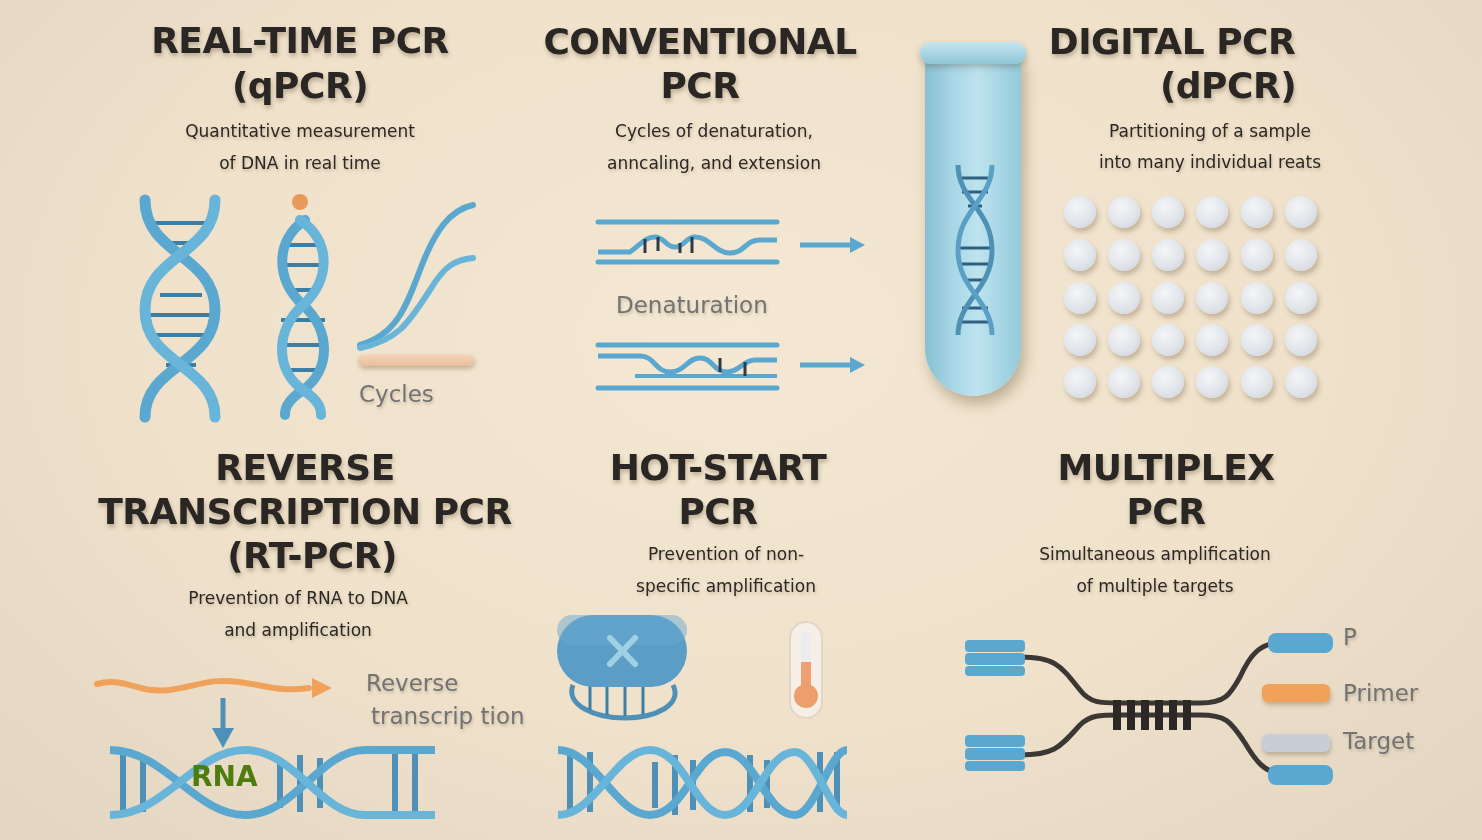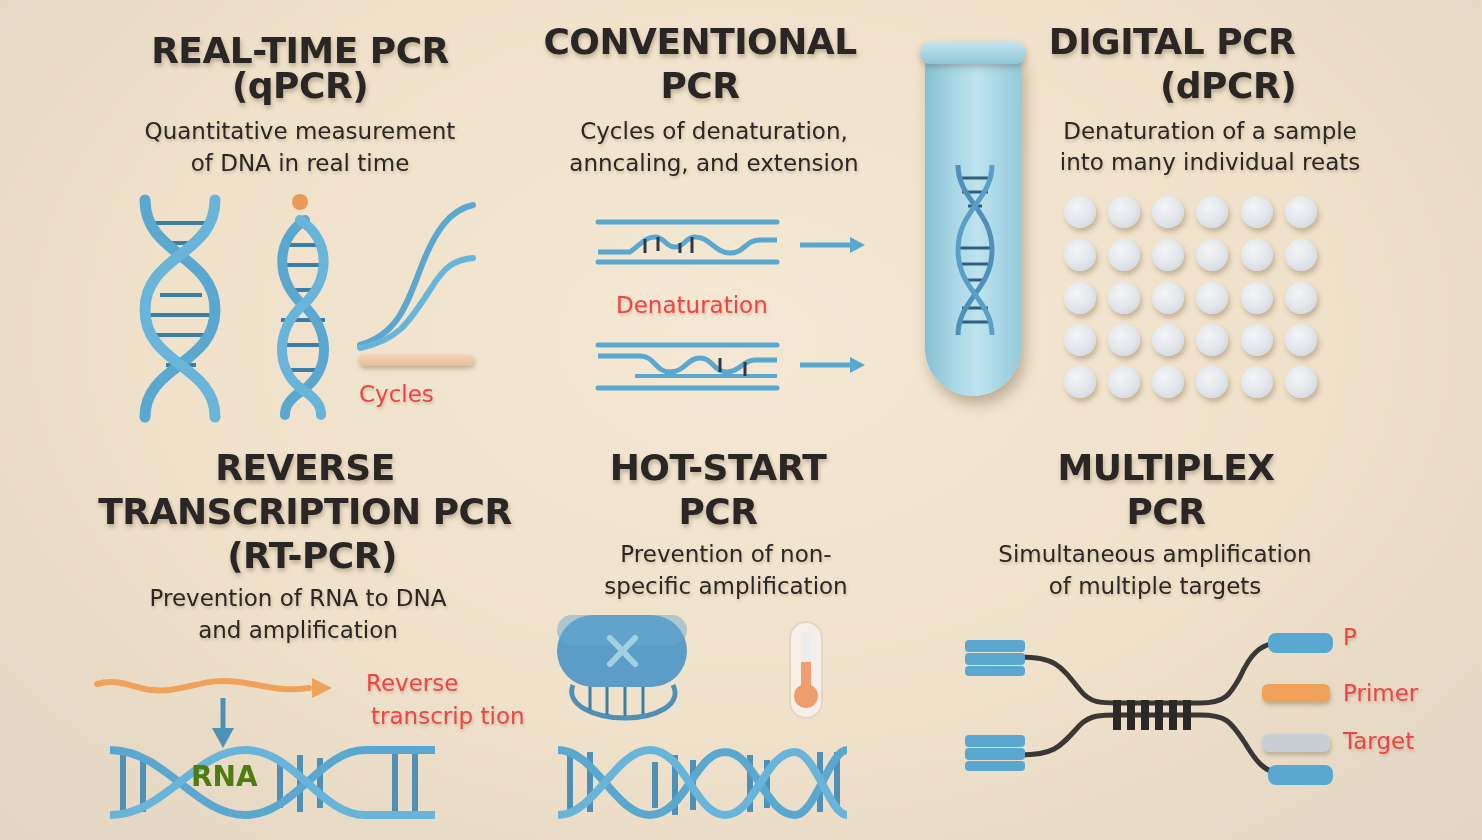--- a/index.html
+++ b/index.html
@@ -2,39 +2,39 @@
 <html><head>
 <meta charset="utf-8">
 <style>
   html,body{margin:0;padding:0;}
   body{width:1482px;height:840px;overflow:hidden;
     background:radial-gradient(ellipse at 50% 40%, #f4e8d4 0%, #efe1ca 55%, #e2d5c2 100%);
     font-family:"DejaVu Sans","Liberation Sans",sans-serif;color:#26221f;position:relative;}
   .abs{position:absolute;}
   .title{font-weight:900;font-size:36px;line-height:44px;text-align:center;letter-spacing:-0.5px;
     color:#2a2624;text-shadow:1px 3px 4px rgba(90,70,40,.35);white-space:nowrap;}
-  .desc{font-size:23px;line-height:32px;text-align:center;color:#2b2724;
+  .desc{font-size:17px;line-height:32px;text-align:center;color:#2b2724;
     text-shadow:1px 2px 3px rgba(90,70,40,.25);white-space:nowrap;}
-  .lbl{font-size:23px;color:#ef4444;text-shadow:1px 2px 3px rgba(90,70,40,.25);white-space:nowrap;}
+  .lbl{font-size:23px;color:#737373;text-shadow:1px 2px 3px rgba(90,70,40,.25);white-space:nowrap;}
   .lbl-bold{font-weight:900;font-size:28px;color:#4d7c0f;white-space:nowrap;}
   svg{overflow:visible;}
   .dot{position:absolute;width:32px;height:32px;border-radius:50%;
     background:radial-gradient(circle at 40% 35%, #f4f5f7 0%, #dfe3e8 60%, #c9ced5 100%);
     box-shadow:2px 4px 5px rgba(120,95,60,.35);}
   .tube{left:925px;top:48px;width:96px;height:348px;border-radius:18px 18px 48px 48px;
     background:linear-gradient(90deg,#86c0d2 0%,#a9d7e5 30%,#bde3ee 55%,#93cadb 100%);
     box-shadow:4px 8px 14px rgba(90,70,40,.35);}
   .tube-rim{left:920px;top:42px;width:106px;height:22px;border-radius:11px;
     background:linear-gradient(180deg,#c4e6f0,#8fc6d7);box-shadow:0 3px 6px rgba(80,60,40,.3);}
 </style>
 </head>
 <body>
 
 <div>
-  <div class="abs title" style="left:100px;top:29px;width:400px;">REAL-TIME PCR</div>
+  <div class="abs title" style="left:100px;top:19px;width:400px;">REAL-TIME PCR</div>
   <div class="abs title" style="left:100px;top:64px;width:400px;">(qPCR)</div>
   <div class="abs desc" style="left:100px;top:115px;width:400px;">Quantitative measurement</div>
   <div class="abs desc" style="left:100px;top:147px;width:400px;">of DNA in real time</div>
 
   <svg class="abs" style="left:130px;top:195px;" width="100" height="225">
     <g stroke="#3c7fa6" stroke-width="4">
       <line x1="22" y1="28" x2="78" y2="28"></line>
         <line x1="32" y1="48" x2="68" y2="48"></line>
       <line x1="30" y1="100" x2="72" y2="100"></line>
         <line x1="20" y1="120" x2="82" y2="120"></line>
@@ -114,21 +114,21 @@
         <line x1="14" y1="120" x2="36" y2="120"></line>
       <line x1="12" y1="148" x2="38" y2="148"></line>
         <line x1="12" y1="162" x2="38" y2="162"></line>
     </g>
     <path d="M8 5 C8 40 42 50 42 90 C42 130 8 140 8 175" stroke="#4f91b6" stroke-width="5" fill="none"></path>
     <path d="M42 5 C42 40 8 50 8 90 C8 130 42 140 42 175" stroke="#5aa0c6" stroke-width="5" fill="none"></path>
   </svg>
 
   <div class="abs title" style="left:972px;top:20px;width:400px;">DIGITAL PCR</div>
   <div class="abs title" style="left:1028px;top:64px;width:400px;">(dPCR)</div>
-  <div class="abs desc" style="left:1010px;top:115px;width:400px;">Denaturation of a sample</div>
+  <div class="abs desc" style="left:1010px;top:115px;width:400px;">Partitioning of a sample</div>
   <div class="abs desc" style="left:1010px;top:146px;width:400px;">into many individual reats</div>
 
   <div class="abs" style="left:1064px;top:196px;width:260px;height:200px;">
     <div class="dot" style="left:0;top:0"></div>
       <div class="dot" style="left:44px;top:0"></div>
       <div class="dot" style="left:88px;top:0"></div>
       <div class="dot" style="left:132px;top:0"></div>
       <div class="dot" style="left:177px;top:0"></div>
       <div class="dot" style="left:221px;top:0"></div>
     <div class="dot" style="left:0;top:43px"></div>

